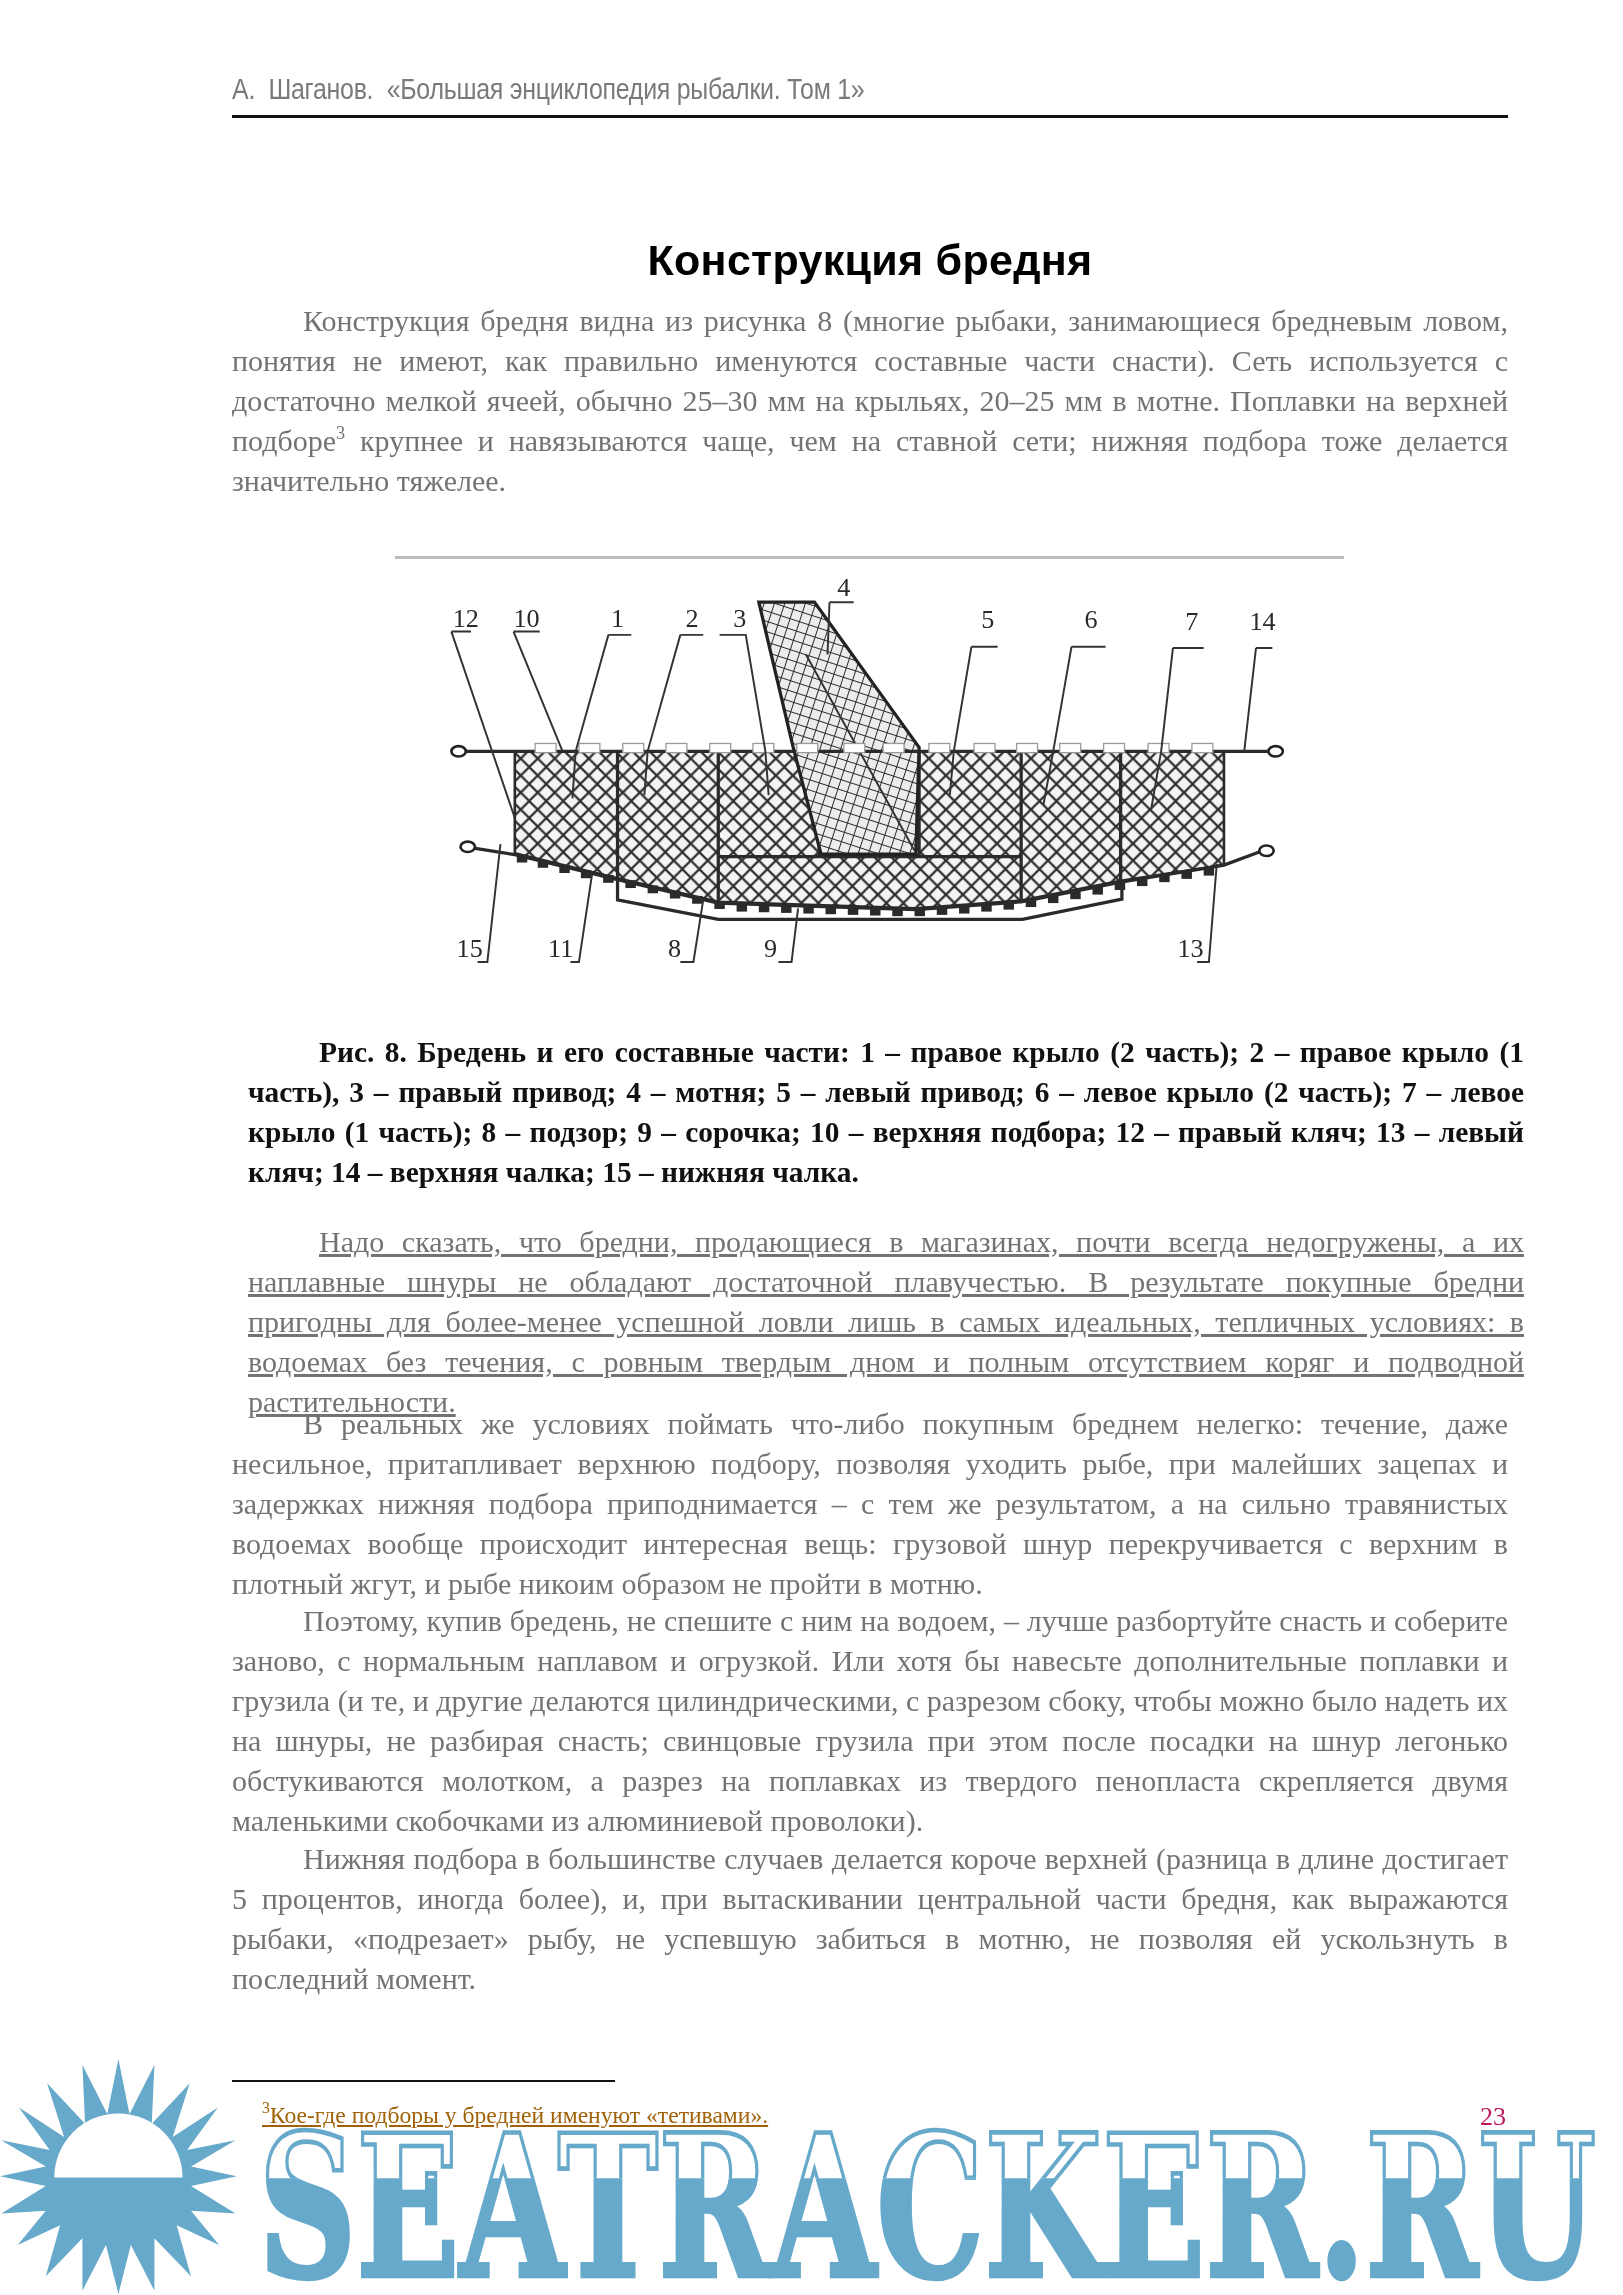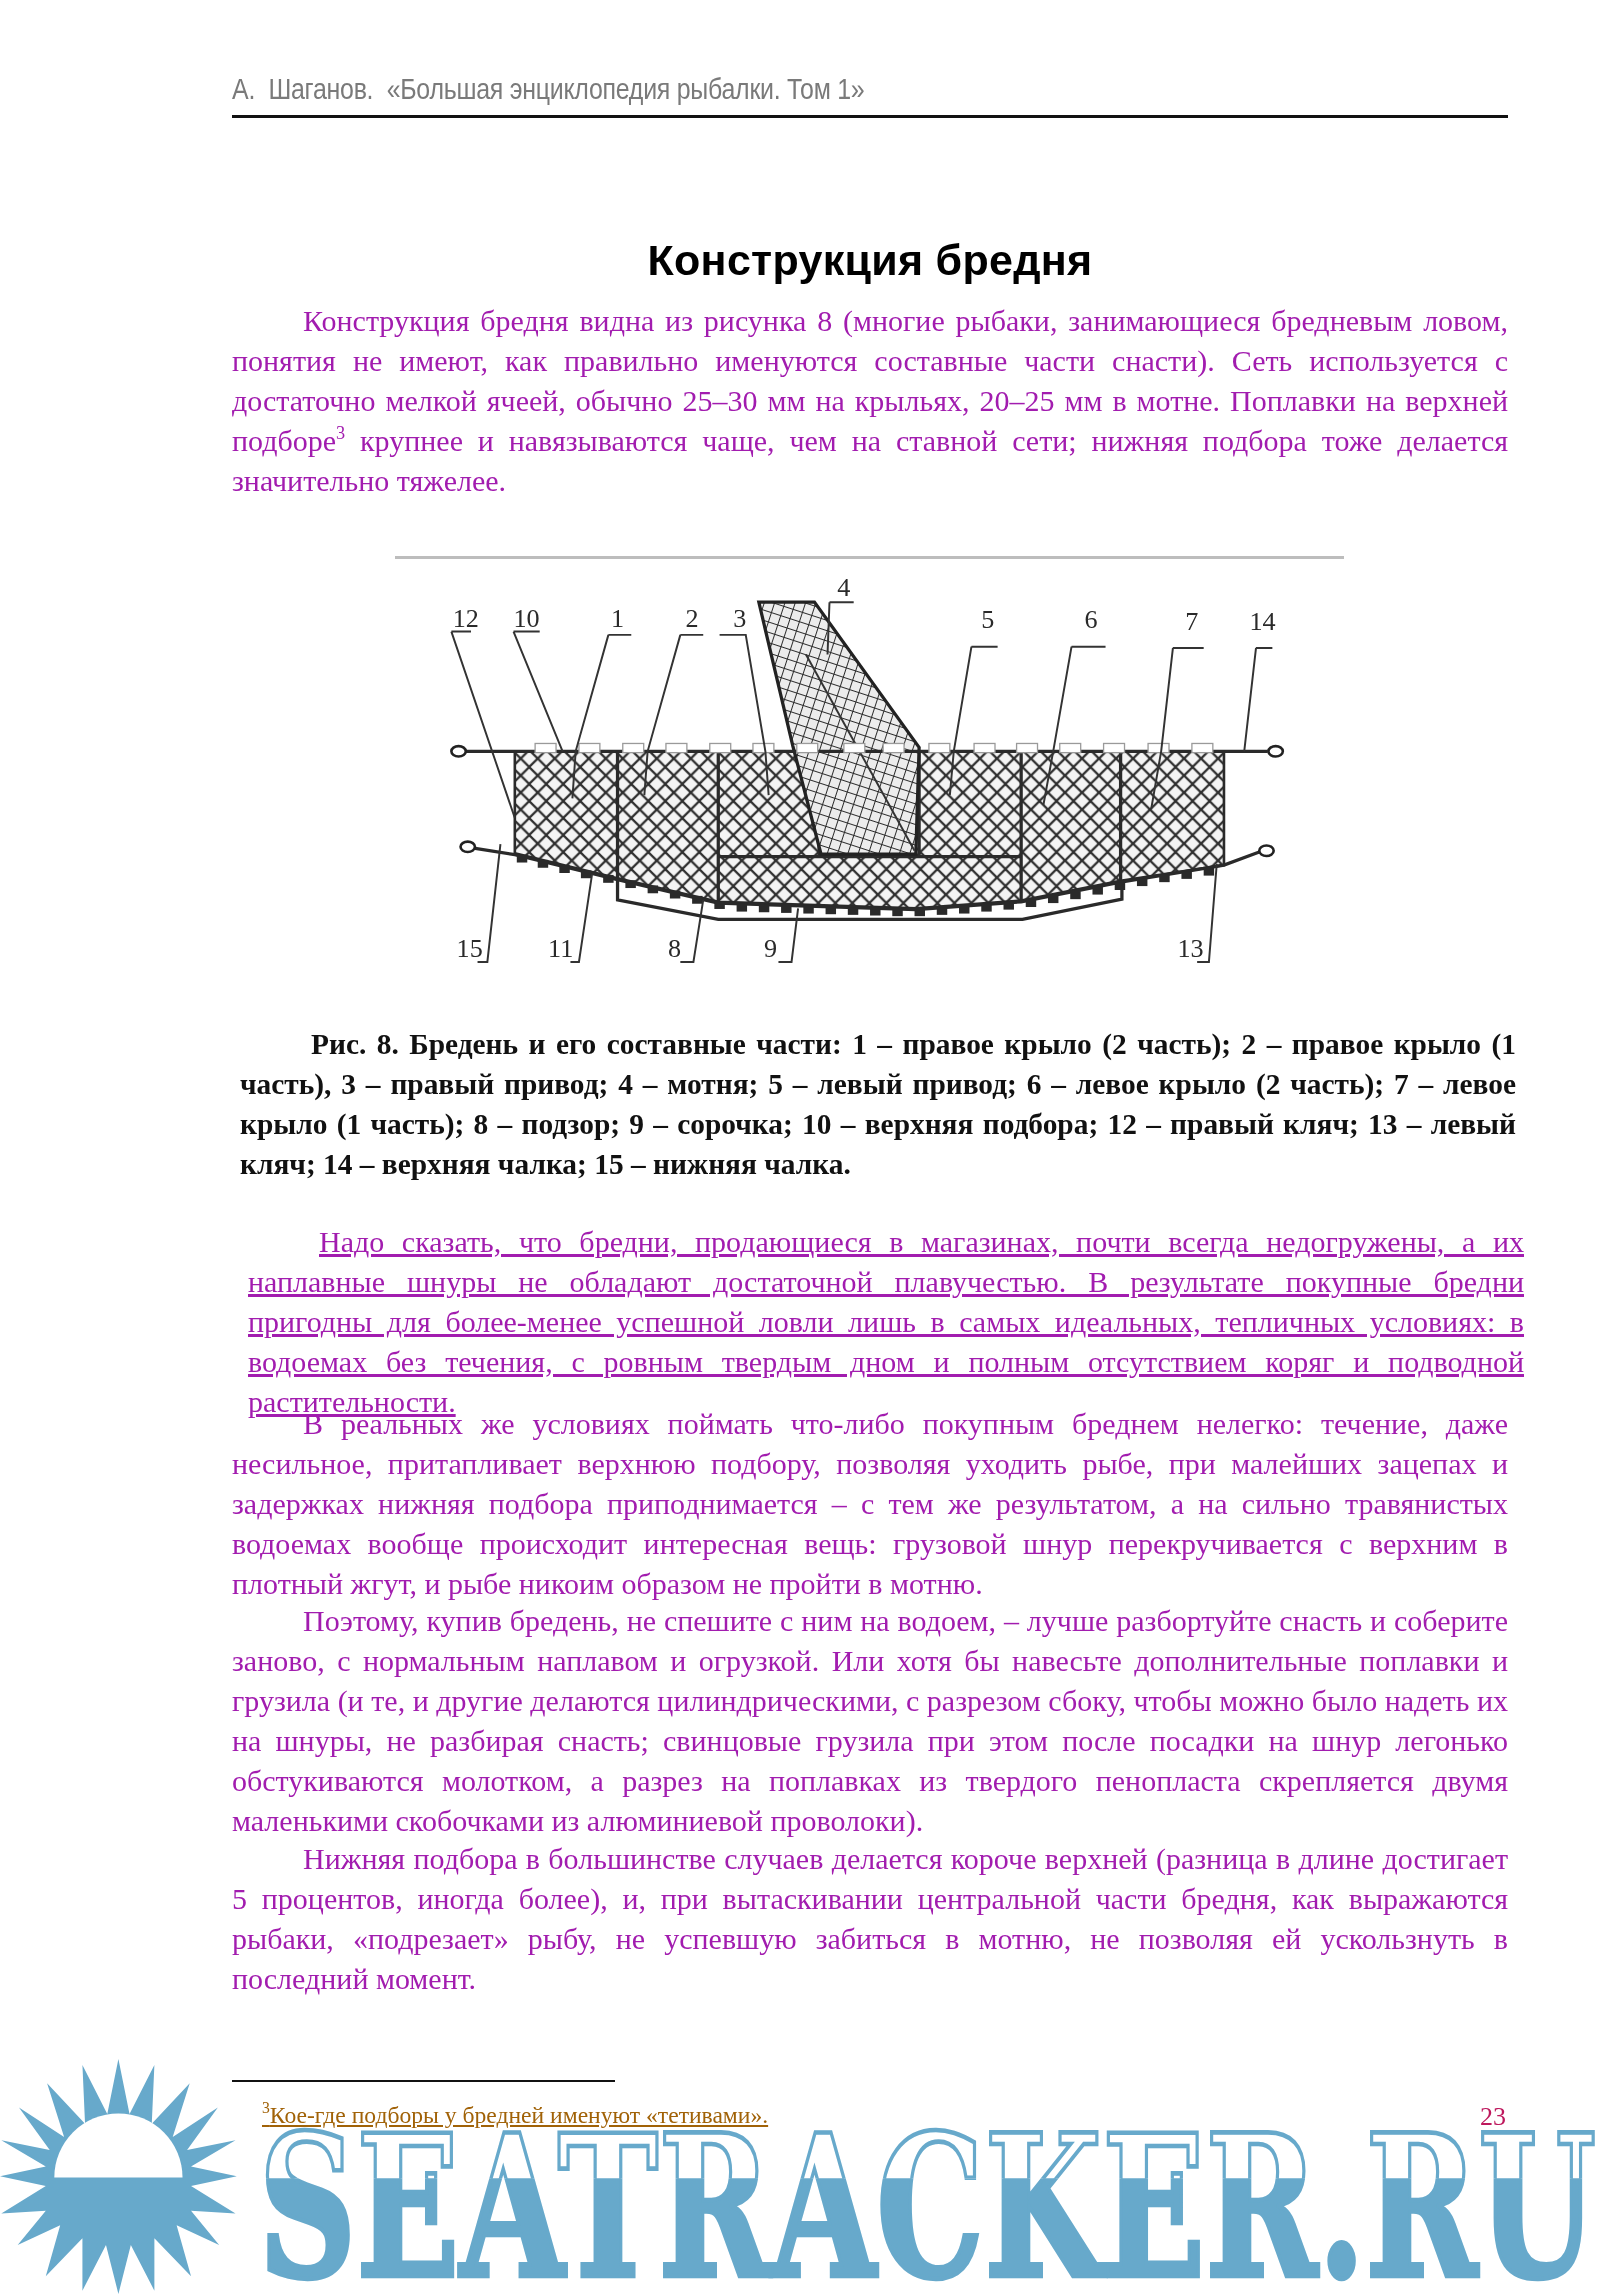--- a/index.html
+++ b/index.html
@@ -11,21 +11,21 @@
     letter-spacing: -0.3px; white-space: pre; transform: scaleX(0.86); transform-origin: left top;
   }
   .head-rule { left: 232px; top: 115px; width: 1276px; height: 2.6px; background: #111; }
   .title {
     left: 232px; top: 236px; width: 1276px; text-align: center;
     font-family: "Liberation Sans", sans-serif; font-weight: bold; font-size: 43px; color: #000;
     letter-spacing: 0.3px;
   }
   .para {
     position: absolute; left: 232px; width: 1276px;
-    font-family: "Liberation Serif", serif; font-size: 30px; line-height: 40px; color: #a21caf;
+    font-family: "Liberation Serif", serif; font-size: 30px; line-height: 40px; color: #737373;
     text-align: justify; text-indent: 71px; hyphens: none;
   }
   .para sup { font-size: 18.3px; line-height: 0; vertical-align: 11.8px; }
   .caption {
     position: absolute; left: 232px; width: 1276px;
     font-family: "Liberation Serif", serif; font-weight: bold; font-size: 29.4px; line-height: 40px; color: #111;
     text-align: justify; text-indent: 71px;
   }
   .fig-rule { left: 395px; top: 556px; width: 949px; height: 3.3px; background: #bdbdbd; }
   #figure { position: absolute; left: 0; top: 0; }
@@ -175,21 +175,21 @@
     <text x="1822" y="962">7</text>
     <text x="1930" y="962">14</text>
     <text x="718" y="1462">15</text>
     <text x="857" y="1462">11</text>
     <text x="1031" y="1462">8</text>
     <text x="1178" y="1462">9</text>
     <text x="1820" y="1462">13</text>
   </g>
 </svg>
 
-<p class="caption" style="top:1016px; margin:8px;">Рис. 8. Бредень и его составные части: 1 – правое крыло (2 часть); 2 – правое крыло (1 часть), 3 – правый привод; 4 – мотня; 5 – левый привод; 6 – левое крыло (2 часть); 7 – левое крыло (1 часть); 8 – подзор; 9 – сорочка; 10 – верхняя подбора; 12 – правый кляч; 13 – левый кляч; 14 – верхняя чалка; 15 – нижняя чалка.</p>
+<p class="caption" style="top:1016px; margin:16px;">Рис. 8. Бредень и его составные части: 1 – правое крыло (2 часть); 2 – правое крыло (1 часть), 3 – правый привод; 4 – мотня; 5 – левый привод; 6 – левое крыло (2 часть); 7 – левое крыло (1 часть); 8 – подзор; 9 – сорочка; 10 – верхняя подбора; 12 – правый кляч; 13 – левый кляч; 14 – верхняя чалка; 15 – нижняя чалка.</p>
 
 <p class="para" style="top:1206px; margin:16px;text-decoration:underline;">Надо сказать, что бредни, продающиеся в магазинах, почти всегда недогружены, а их наплавные шнуры не обладают достаточной плавучестью. В результате покупные бредни пригодны для более-менее успешной ловли лишь в самых идеальных, тепличных условиях: в водоемах без течения, с ровным твердым дном и полным отсутствием коряг и подводной растительности.</p>
 <p class="para" style="top:1404px; margin:0;">В реальных же условиях поймать что-либо покупным бреднем нелегко: течение, даже несильное, притапливает верхнюю подбору, позволяя уходить рыбе, при малейших зацепах и задержках нижняя подбора приподнимается – с тем же результатом, а на сильно травянистых водоемах вообще происходит интересная вещь: грузовой шнур перекручивается с верхним в плотный жгут, и рыбе никоим образом не пройти в мотню.</p>
 <p class="para" style="top:1601px; margin:0;">Поэтому, купив бредень, не спешите с ним на водоем, – лучше разбортуйте снасть и соберите заново, с нормальным наплавом и огрузкой. Или хотя бы навесьте дополнительные поплавки и грузила (и те, и другие делаются цилиндрическими, с разрезом сбоку, чтобы можно было надеть их на шнуры, не разбирая снасть; свинцовые грузила при этом после посадки на шнур легонько обстукиваются молотком, а разрез на поплавках из твердого пенопласта скрепляется двумя маленькими скобочками из алюминиевой проволоки).</p>
 <p class="para" style="top:1839px; margin:0;">Нижняя подбора в большинстве случаев делается короче верхней (разница в длине достигает 5 процентов, иногда более), и, при вытаскивании центральной части бредня, как выражаются рыбаки, «подрезает» рыбу, не успевшую забиться в мотню, не позволяя ей ускользнуть в последний момент.</p>
 
 <div class="abs fn-rule"></div>
 <div class="abs footnote"><sup>3</sup><span>Кое-где подборы у бредней именуют «тетивами».</span></div>
 
 <svg id="watermark" width="1623" height="254" viewBox="0 3120 2481 388">

